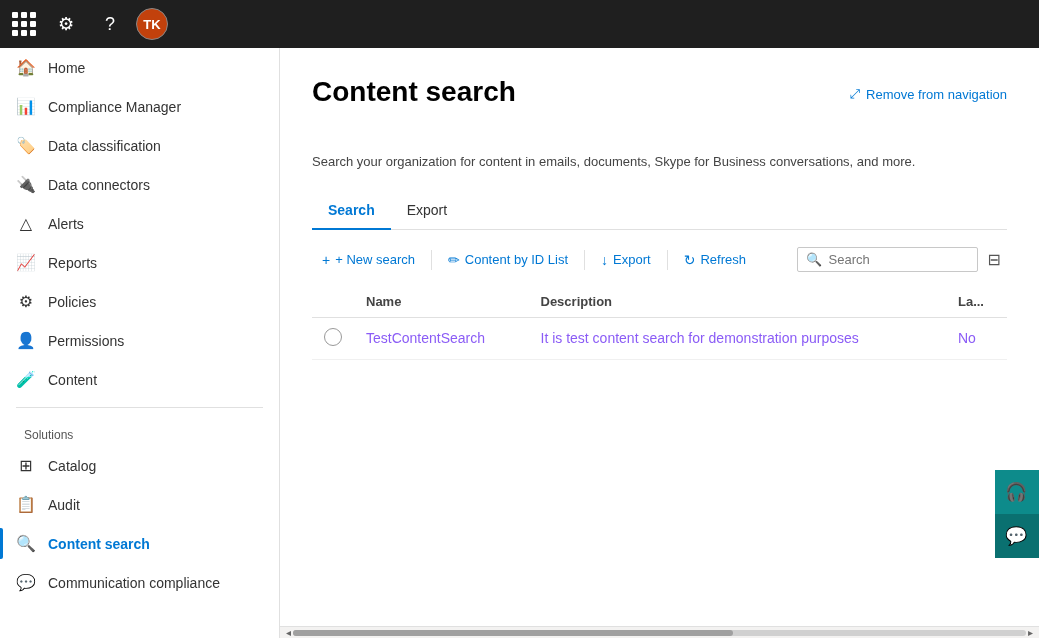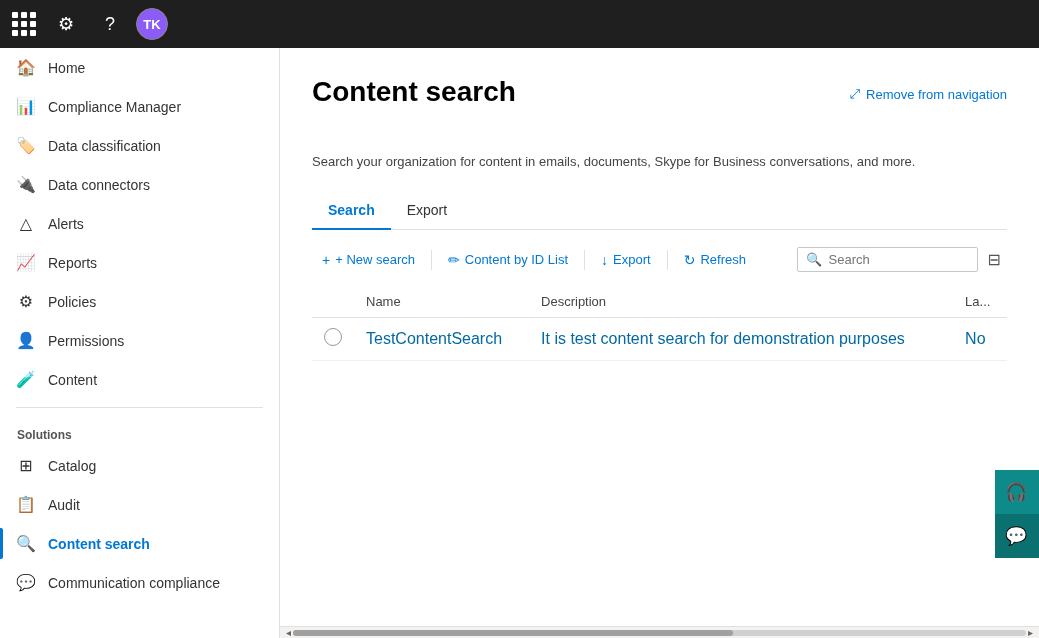--- a/index.html
+++ b/index.html
@@ -48,21 +48,21 @@
       width: 36px;
       height: 36px;
       display: flex;
       align-items: center;
       justify-content: center;
       border-radius: 50%;
     }
     .topbar-avatar {
       width: 32px; height: 32px;
       border-radius: 50%;
-      background: #8b5cf6;
+      background: #c2410c;
       border: 1px solid #888;
       color: #fff;
       display: flex;
       align-items: center;
       justify-content: center;
       font-size: 13px;
       font-weight: 600;
       cursor: pointer;
     }
 
@@ -114,26 +114,25 @@
       text-align: center;
       flex-shrink: 0;
     }
     .sidebar-label { font-size: 14px; }
     .sidebar-divider {
       height: 1px;
       background: #e0e0e0;
       margin: 8px 16px;
     }
     .sidebar-section-title {
-      padding: 12px 8px 4px;
+      padding: 12px 24px 4px;
       font-size: 12px;
-      font-weight: 700;
+      font-weight: 400;
       color: #555;
       text-transform: none;
-      margin-left: 9px;
     }
 
     
     .main {
       flex: 1;
       background: #fff;
       overflow-y: auto;
       display: flex;
       flex-direction: column;
     }
@@ -250,32 +249,32 @@
     .data-table {
       width: 100%;
       border-collapse: collapse;
     }
     .data-table thead tr {
       border-bottom: 1px solid #e0e0e0;
     }
     .data-table th {
       text-align: left;
       font-size: 13px;
-      font-weight: 400;
+      font-weight: 700;
       color: #444;
       padding: 8px 12px;
       white-space: nowrap;
     }
     .data-table tbody tr {
       border-bottom: 1px solid #f0f0f0;
     }
     .data-table td {
       padding: 10px 12px;
-      font-size: 16px;
-      color: #0369a1;
+      font-size: 14px;
+      color: #8b5cf6;
       vertical-align: middle;
     }
     .row-radio {
       width: 18px; height: 18px;
       border-radius: 50%;
       border: 1.5px solid #999;
       display: inline-block;
       flex-shrink: 0;
       cursor: pointer;
     }

